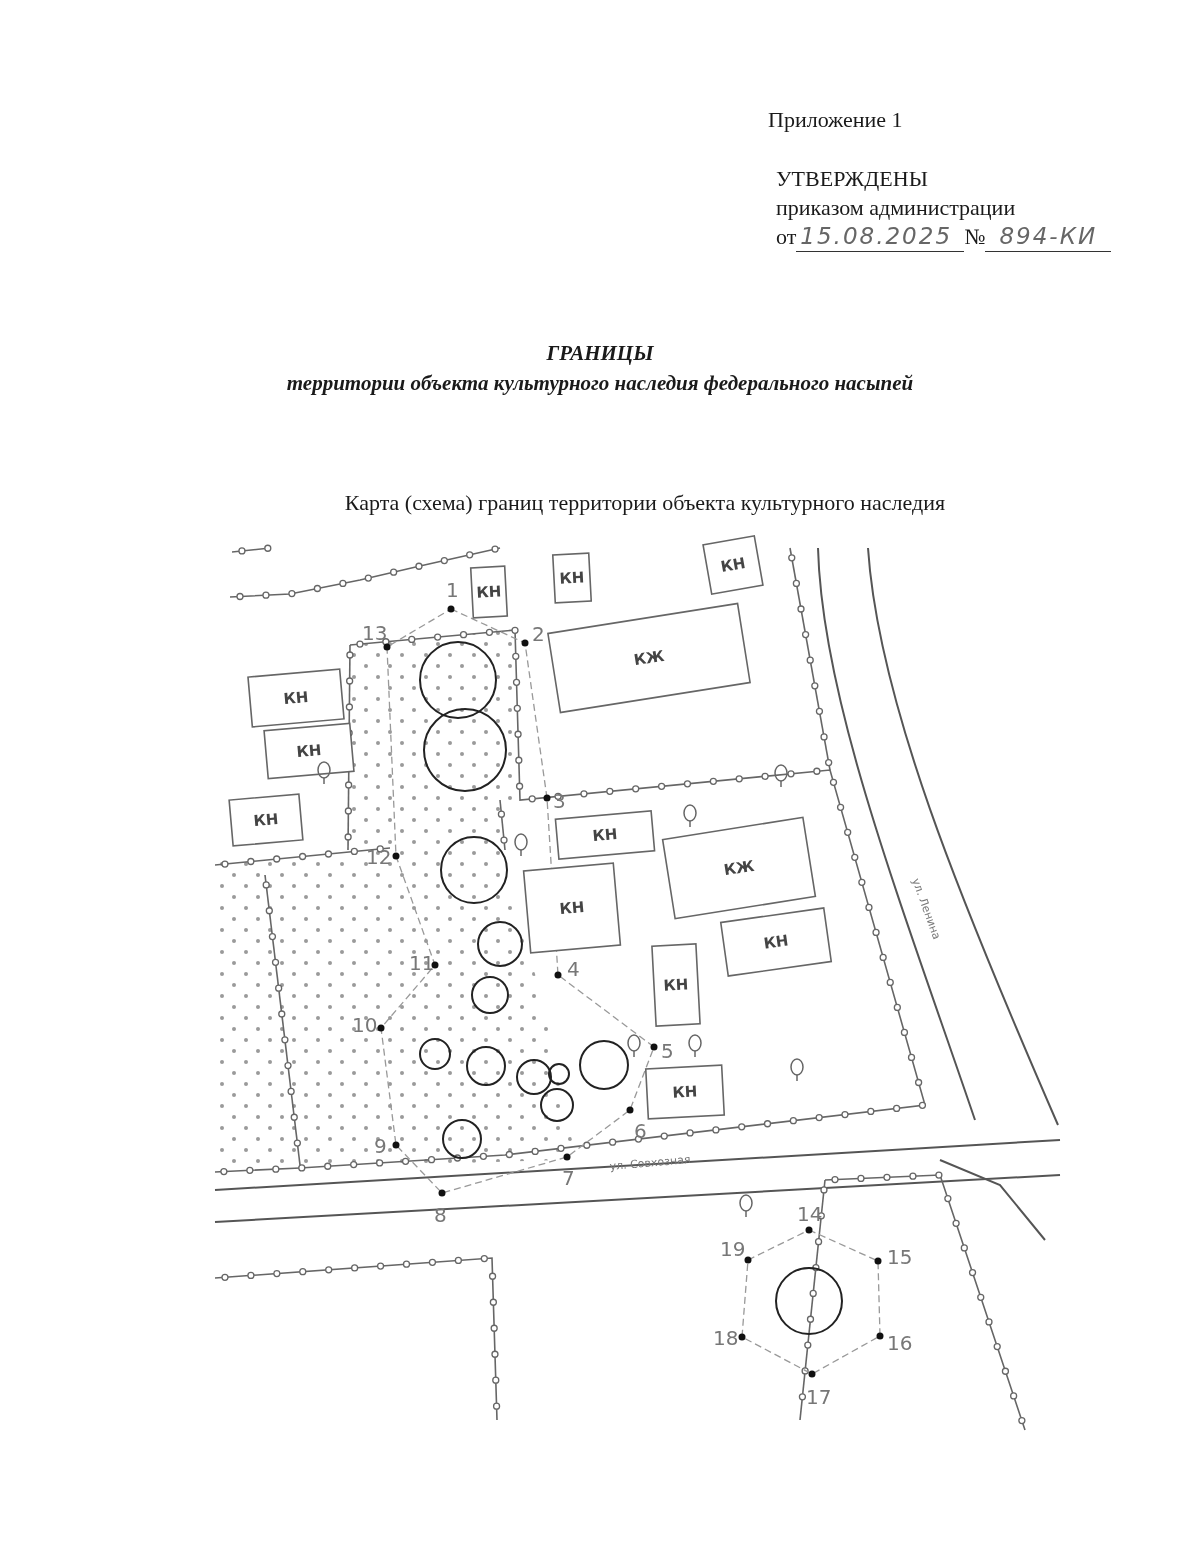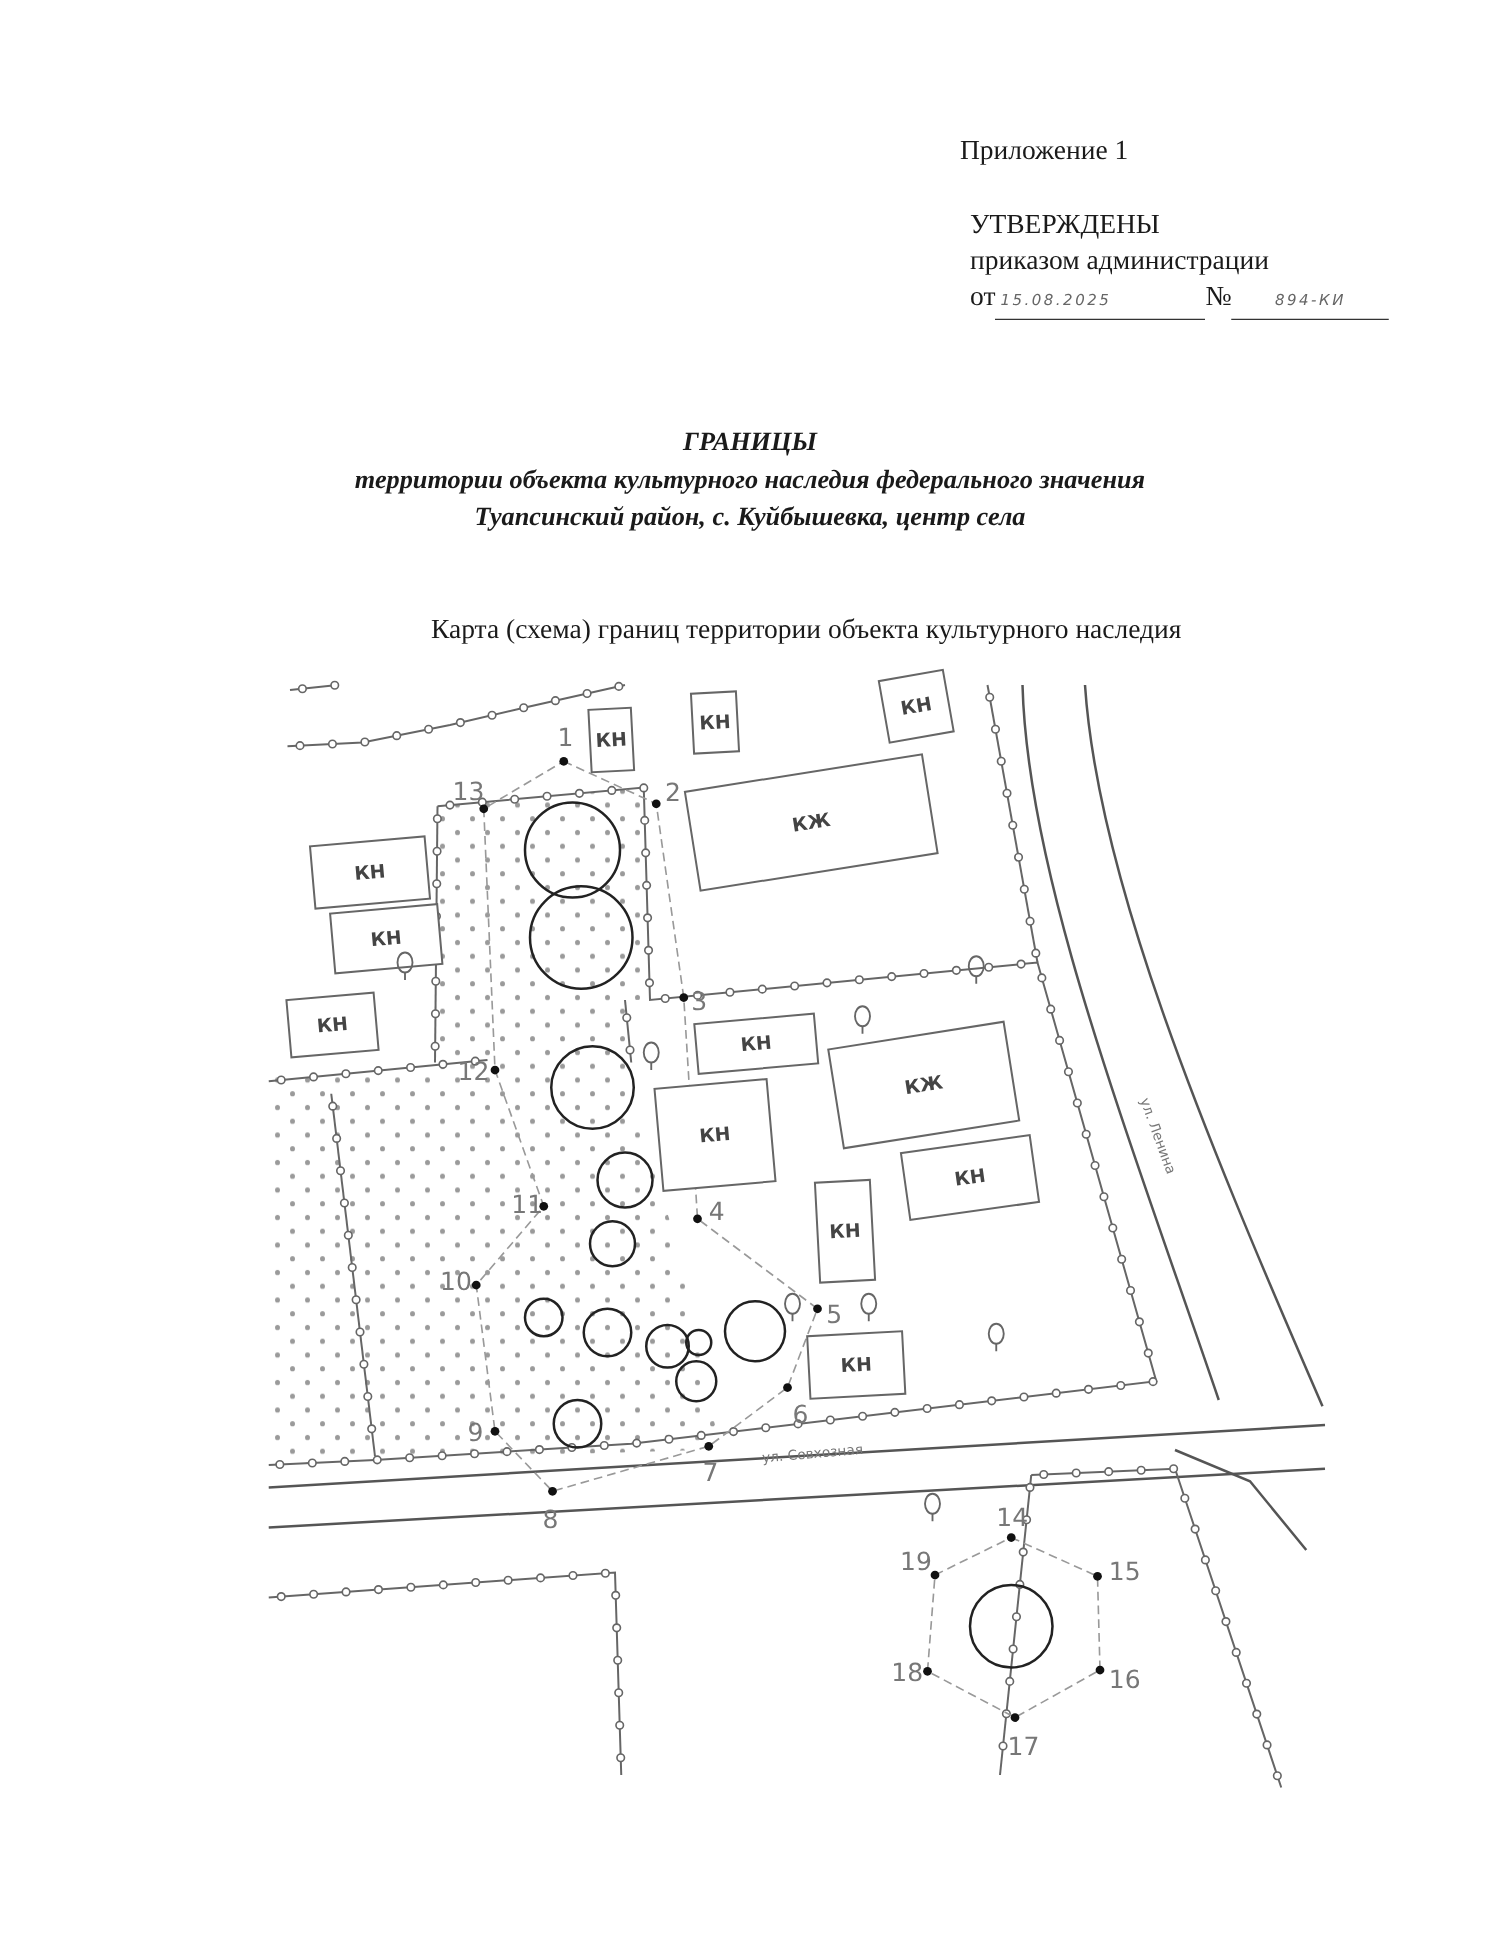--- a/index.html
+++ b/index.html
@@ -2,21 +2,21 @@
 <html><head>
 <meta charset="utf-8">
 <style>
   html, body { margin: 0; padding: 0; background: #ffffff; }
   body { width: 1200px; height: 1553px; position: relative; overflow: hidden;
          font-family: "Liberation Serif", "DejaVu Serif", serif; color: #1a1a1a; }
   .approval { position: absolute; left: 768px; top: 106px; font-size: 22px; line-height: 28px; }
   .approval .appx { position: absolute; left: 0; top: 0; white-space: nowrap; }
   .approval .block { position: absolute; left: 8px; top: 58px; white-space: nowrap; line-height: 29px; }
   .approval .sign { display: inline-block; border-bottom: 1px solid #333; font-family: "DejaVu Sans", sans-serif;
-                    font-style: italic; font-size: 12px; color: #666; padding: 0 4px; letter-spacing: 2px; }
+                    font-style: italic; font-size: 23px; color: #666; padding: 0 4px; letter-spacing: 2px; }
   .approval .d { width: 160px; text-align: left; }
   .approval .n { width: 118px; text-align: center; }
   .title { position: absolute; left: 0; width: 1200px; top: 338px; text-align: center; font-weight: bold;
            font-size: 21px; line-height: 30px; font-style: italic; }
   .title .l0 { font-size: 21px; }
   .subtitle { position: absolute; left: 0; width: 1290px; top: 490px; text-align: center; font-size: 22px; }
   #map { position: absolute; left: 0; top: 0; }
   .lbl { font-family: "DejaVu Sans", sans-serif; fill: #777; }
   .bld { font-family: "DejaVu Sans", sans-serif; font-weight: bold; fill: #444; font-size: 15px; }
 </style>
@@ -29,22 +29,21 @@
     <div>УТВЕРЖДЕНЫ</div>
     <div>приказом администрации</div>
     <div>
       <span>от</span><span class="sign d">15.08.2025</span><span>№</span><span class="sign n">894-КИ</span>
     </div>
   </div>
 </div>
 
 <div class="title">
   <div class="l0">ГРАНИЦЫ</div>
-  <div>территории объекта культурного наследия федерального значения</div>
-  <div>Туапсинский район, с. Куйбышевка, центр села</div>
+  <div>территории объекта культурного наследия федерального насыпей</div>
 </div>
 
 <div class="subtitle">Карта (схема) границ территории объекта культурного наследия</div>
 
 <svg id="map" width="1200" height="1553">
   <defs>
     <pattern id="dots" width="24" height="22" patternUnits="userSpaceOnUse">
       <circle cx="6" cy="6" r="2" fill="#9a9a9a"></circle>
       <circle cx="18" cy="17" r="2" fill="#9a9a9a"></circle>
     </pattern>

